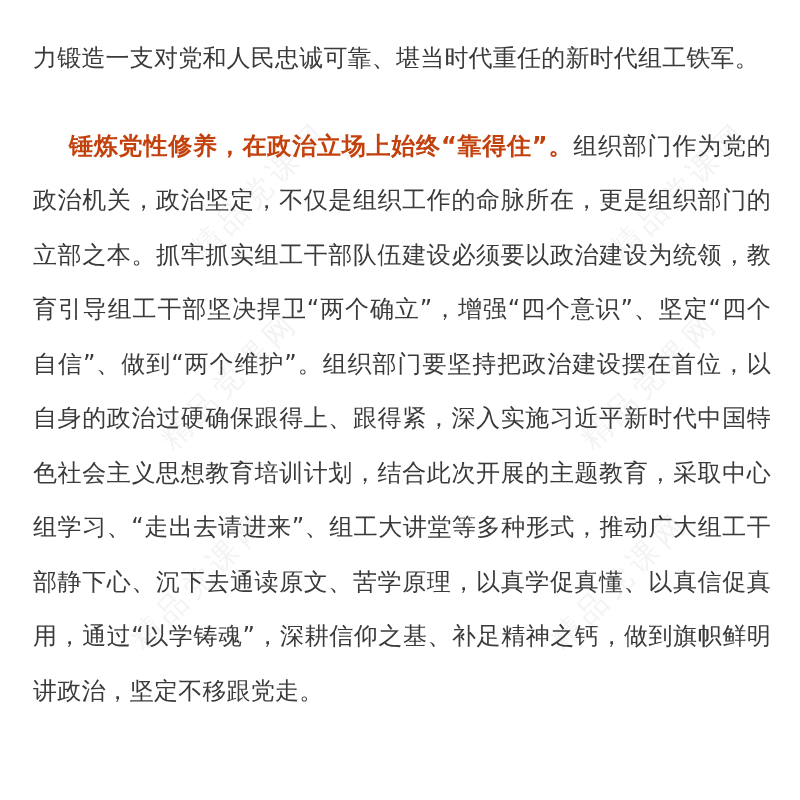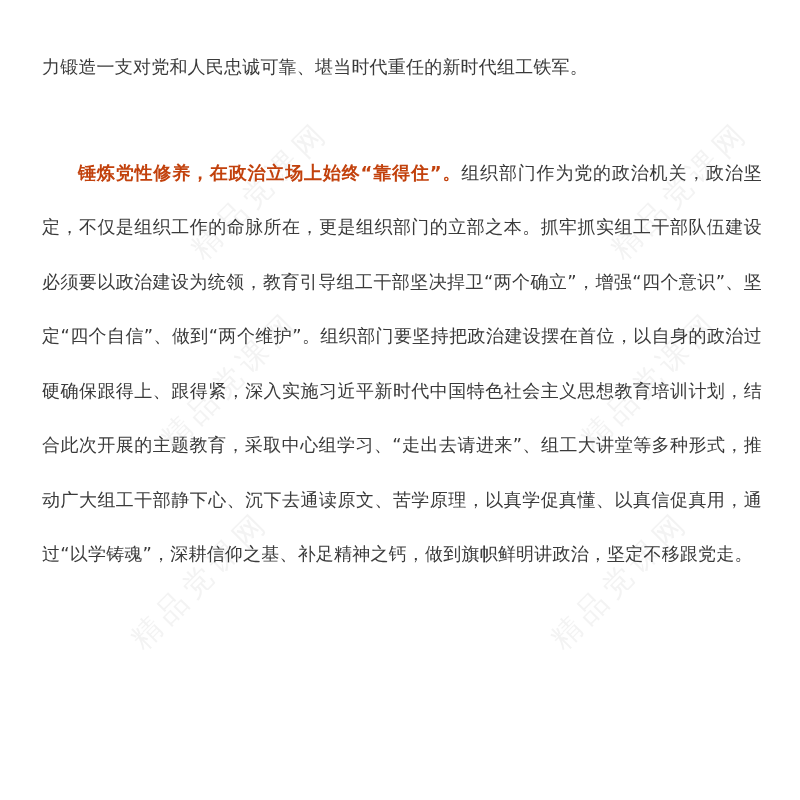--- a/index.html
+++ b/index.html
@@ -3,21 +3,21 @@
 <meta charset="utf-8">
 <style>
   html, body { margin: 0; padding: 0; }
   body {
     width: 800px; height: 800px; overflow: hidden;
     background: #ffffff; position: relative;
     font-family: "DejaVu Sans", "Liberation Sans", sans-serif;
   }
   .page { position: absolute; left: 26px; top: 24px; width: 752px; }
   .para {
-    margin: 16px; color: #3a3a3a; font-size: 18px; line-height: 54.5px;
+    margin: 7px; color: #3a3a3a; font-size: 24px; line-height: 54.5px;
     text-align: justify; text-align-last: left; letter-spacing: 0.2px;
   }
   .para.indent { text-indent: 36px; }
   .gap { height: 19px; }
   .gap2 { height: 37px; }
   .bold { font-weight: bold; color: #c2410c; }
   .wm {
     position: absolute; color: rgba(160,160,160,0.13); font-size: 30px;
     transform: rotate(-45deg); white-space: nowrap; pointer-events: none;
     letter-spacing: 6px;

